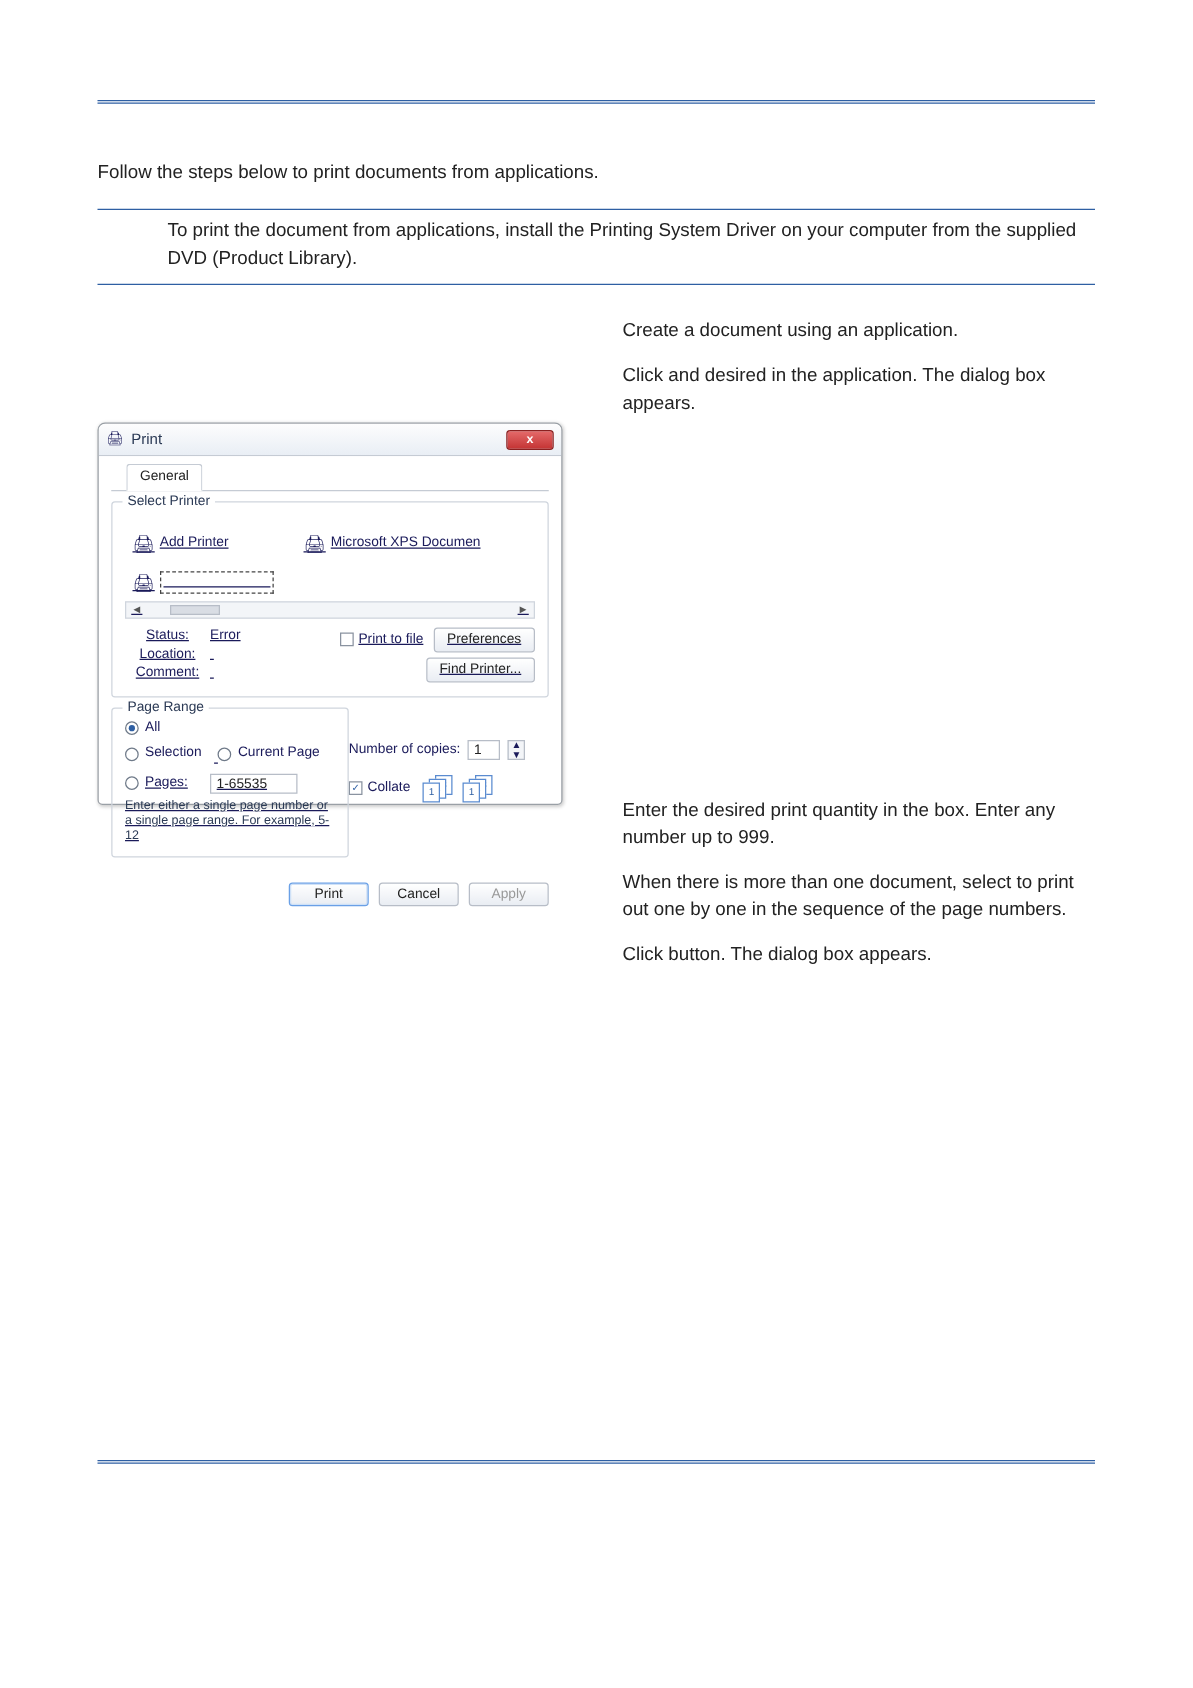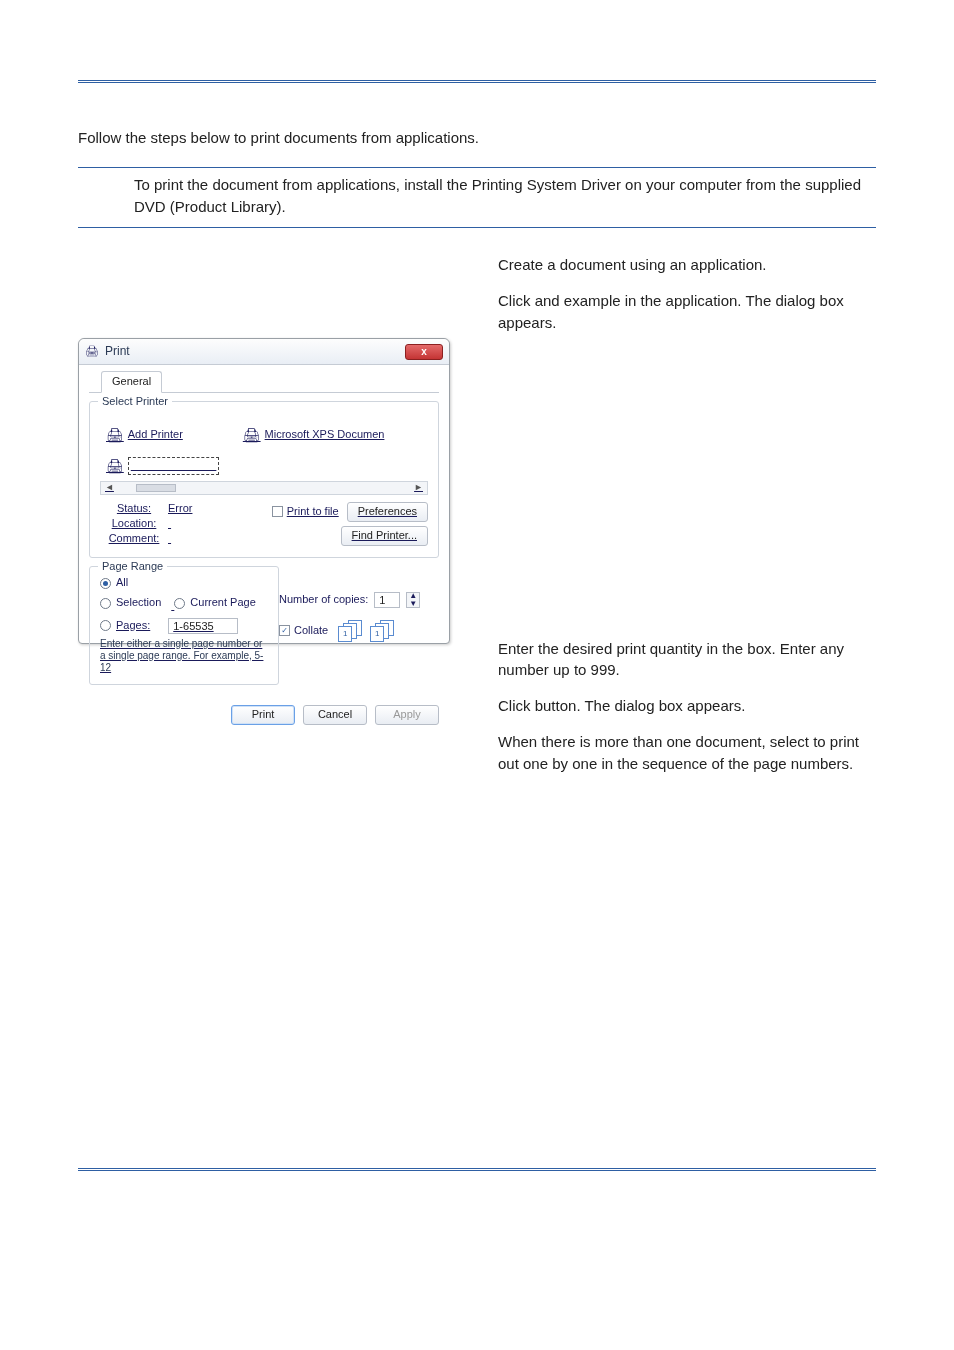--- a/index.html
+++ b/index.html
@@ -303,31 +303,31 @@
           <span class="winbtn def">Print</span>
           <span class="winbtn">Cancel</span>
           <span class="winbtn dis">Apply</span>
         </div>
       </div>
     </div>
 
     <div class="right-col">
       <p>Create a document using an application.</p>
       <p>
-        <span>Click </span><span> and example </span><span> in the application. The </span><span> dialog box appears.</span>
+        <span>Click </span><span> and desired </span><span> in the application. The </span><span> dialog box appears.</span>
       </p>
 
       <div style="height:290px;"></div>
 
       <p>
         <span>Enter the desired print quantity in the </span><span> box. Enter any number up to 999.</span>
       </p>
       <p>
-        <span>Click </span><span> button. The </span><span> dialog box appears.</span>
+        <span>When there is more than one document, select </span><span> to print out one by one in the sequence of the page numbers.</span>
       </p>
       <p>
-        <span>When there is more than one document, select </span><span> to print out one by one in the sequence of the page numbers.</span>
+        <span>Click </span><span> button. The </span><span> dialog box appears.</span>
       </p>
     </div>
   </div>
 
   <div class="bottom-rule"></div>
 </div>
 
 </body></html>

